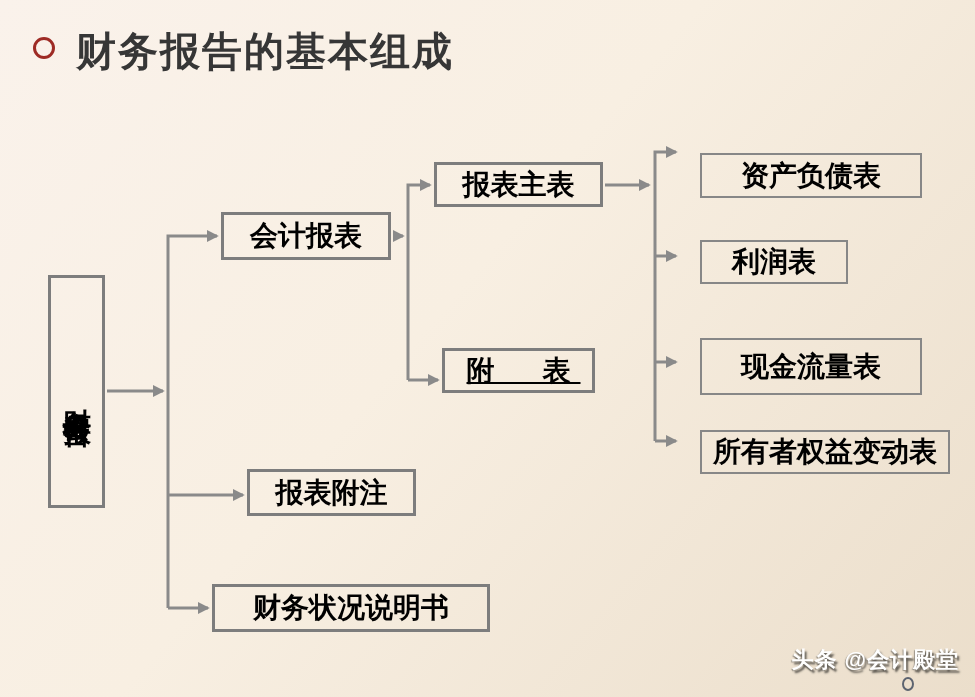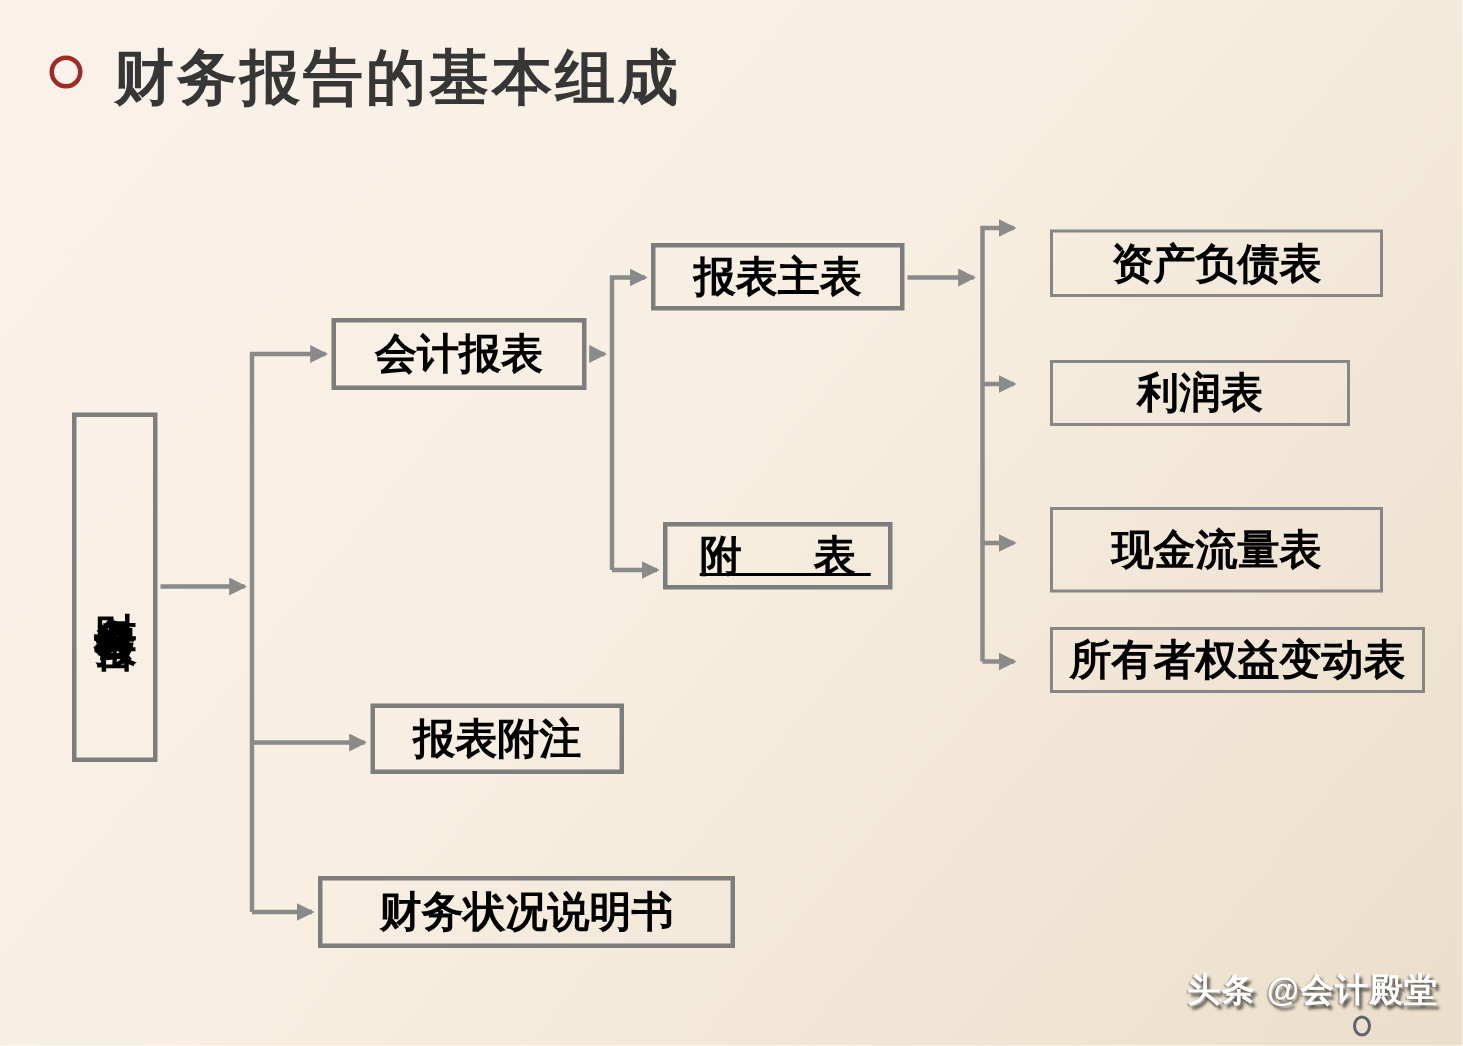--- a/index.html
+++ b/index.html
@@ -42,23 +42,23 @@
     writing-mode:vertical-rl;text-orientation:upright;
     font-size:28px;letter-spacing:2px;
   }
   .n-kuaijibaobiao{left:221px;top:212px;width:170px;height:48px;}
   .n-zhubiao{left:434px;top:162px;width:169px;height:45px;}
   .n-fubiao{left:442px;top:348px;width:153px;height:45px;text-decoration:underline;}
   .n-fubiao .node-label{letter-spacing:10px;margin-right:-10px;}
   .n-fuzhu{left:247px;top:469px;width:169px;height:47px;text-align:center;}
   .n-shuomingshu{left:212px;top:584px;width:278px;height:48px;}
   .n-zichan{left:700px;top:133px;width:222px;height:45px;margin-top:20px;}
-  .n-lirun{left:700px;top:240px;width:200px;height:44px;}
+  .n-lirun{left:700px;top:240px;width:148px;height:44px;}
   .n-xianjin{left:700px;top:338px;width:222px;height:57px;}
-  .n-suoyouzhe{left:700px;top:418px;width:250px;height:44px;}
+  .n-suoyouzhe{left:700px;top:430px;width:250px;height:44px;}
   
   .watermark{
     position:absolute;top:645px;right:16px;
     font-size:22px;font-weight:bold;color:var(--watermark-text);
     letter-spacing:1px;white-space:nowrap;
     text-shadow:2px 3px 2px rgba(90,85,78,.95),-1px 1px 1px rgba(90,85,78,.55);
   }
   .wm-circle{
     position:absolute;left:902px;top:677px;width:12px;height:14px;
     border:2px solid #5d6470;border-radius:50%;

